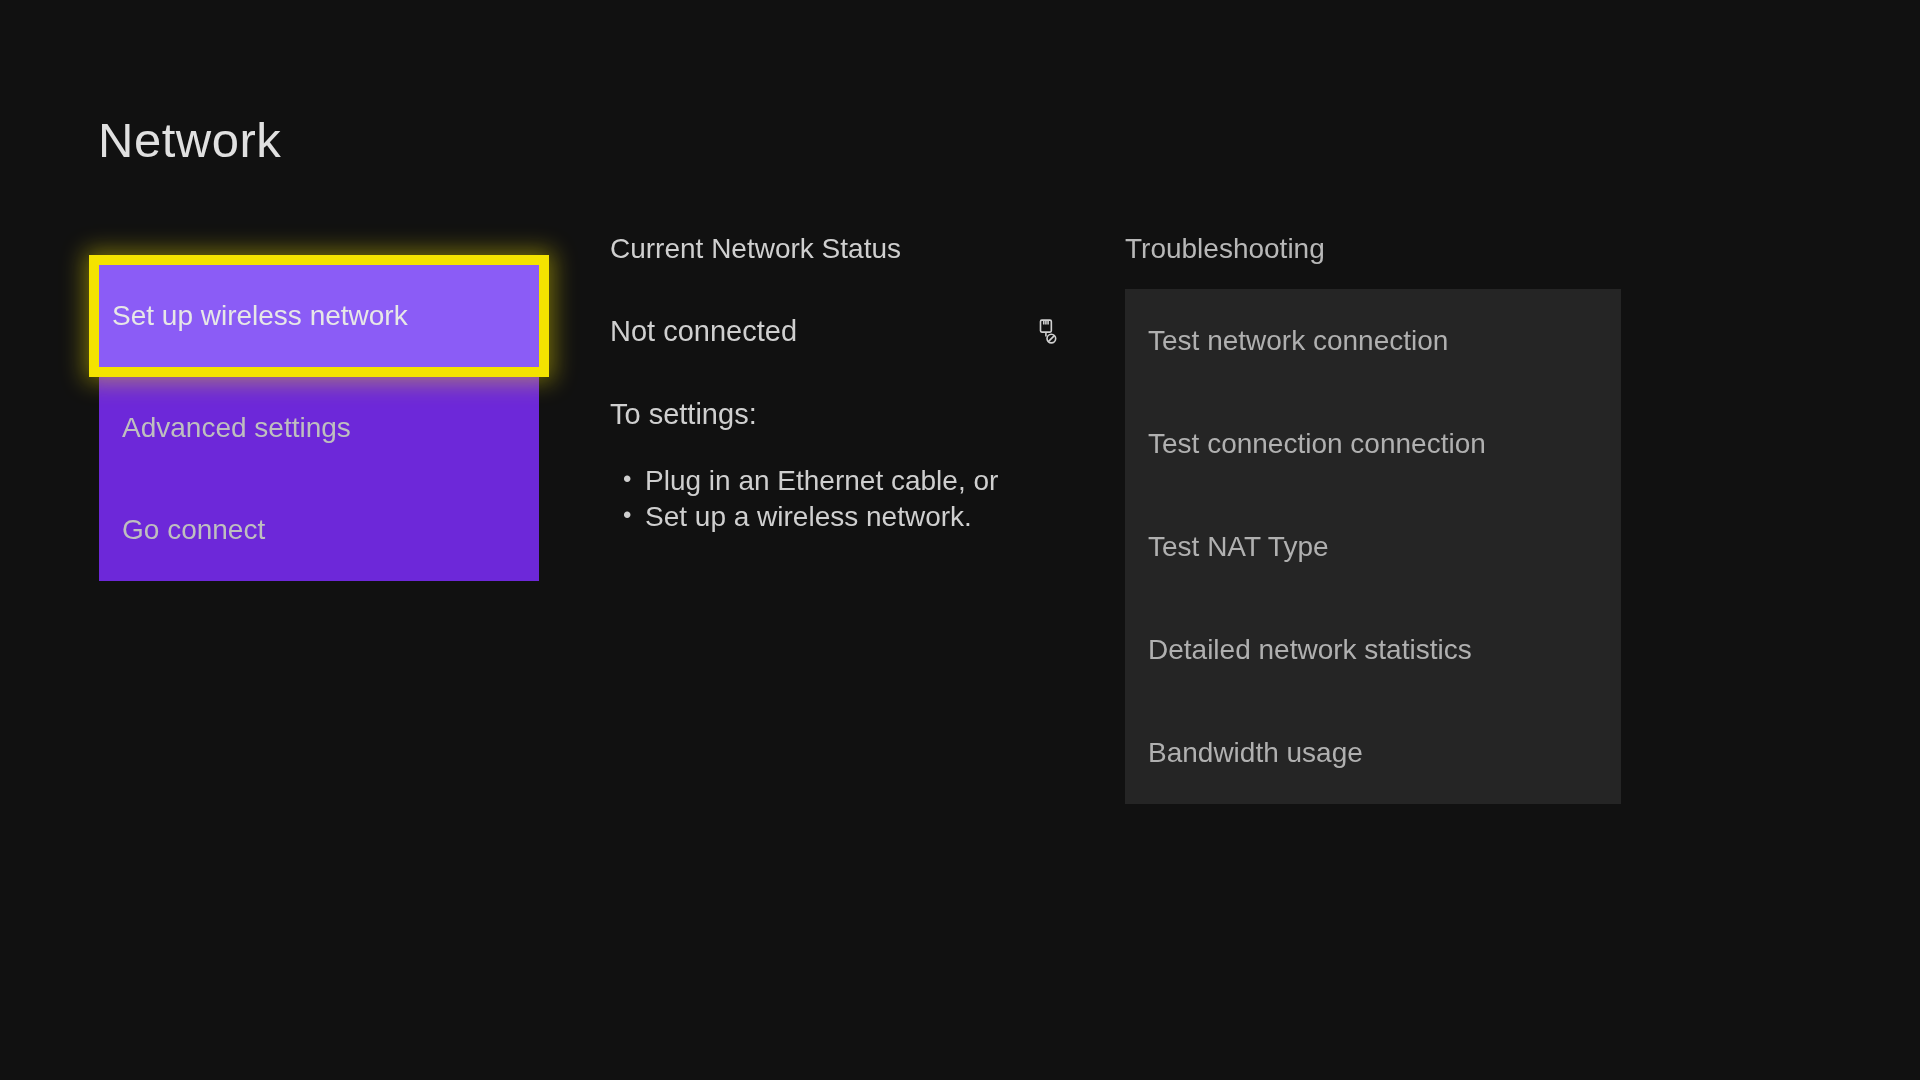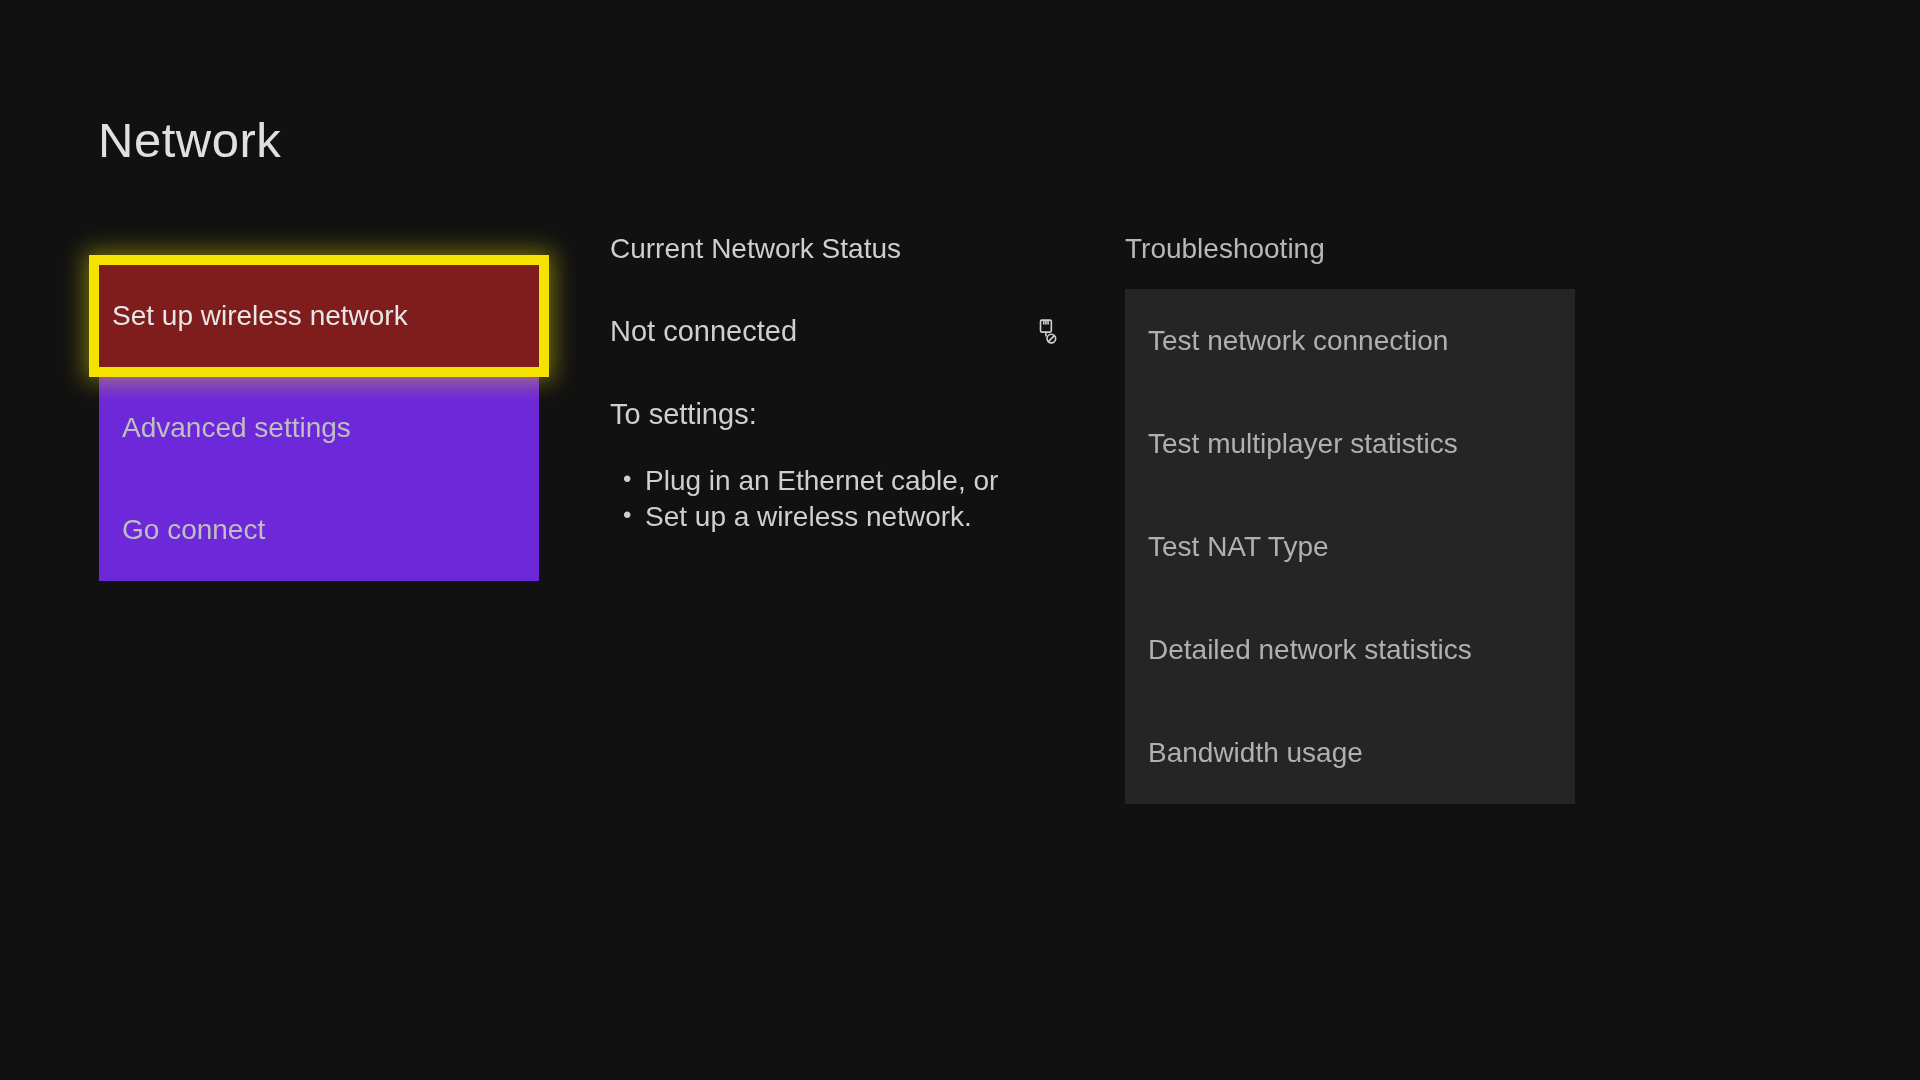--- a/index.html
+++ b/index.html
@@ -44,21 +44,21 @@
       height: 102px;
       display: flex;
       align-items: center;
       padding-left: 23px;
       margin-bottom: 0;
       font-size: 28px;
       color: #bfbfbf;
       cursor: pointer;
     }
     .action-tile.selected {
-      background: #7f1d1d;
+      background: #8b5cf6;
       color: #e7e7e7;
       border: 10px solid #f4e300;
       padding-left: 13px;
       height: 122px;
       position: relative;
       margin-left: -10px;
       margin-right: -10px;
       margin-top: -10px;
       margin-bottom: 0;
       box-shadow: 0 0 22px 4px rgba(244, 227, 0, 0.45);
@@ -112,21 +112,21 @@
       position: absolute;
       left: -22px;
       font-size: 24px;
     }
     
     
     .trouble-col {
       position: absolute;
       left: 1125px;
       top: 233px;
-      width: 450px;
+      width: 496px;
     }
     .trouble-tile {
       background: #252525;
       height: 103px;
       display: flex;
       align-items: center;
       padding-left: 23px;
       font-size: 28px;
       color: #b0b0b0;
       cursor: pointer;
@@ -178,21 +178,21 @@
       <div class="bullet-item">Set up a wireless network.</div>
     </div>
   </div>
 
   <div class="trouble-col">
     <div class="trouble-heading">Troubleshooting</div>
     <div class="trouble-tile">
       <span>Test network connection</span>
     </div>
     <div class="trouble-tile">
-      <span>Test multiplayer statistics</span>
+      <span>Test connection connection</span>
     </div>
     <div class="trouble-tile">
       <span>Test NAT Type</span>
     </div>
     <div class="trouble-tile">
       <span>Detailed network statistics</span>
     </div>
     <div class="trouble-tile">
       <span>Bandwidth usage</span>
     </div>

